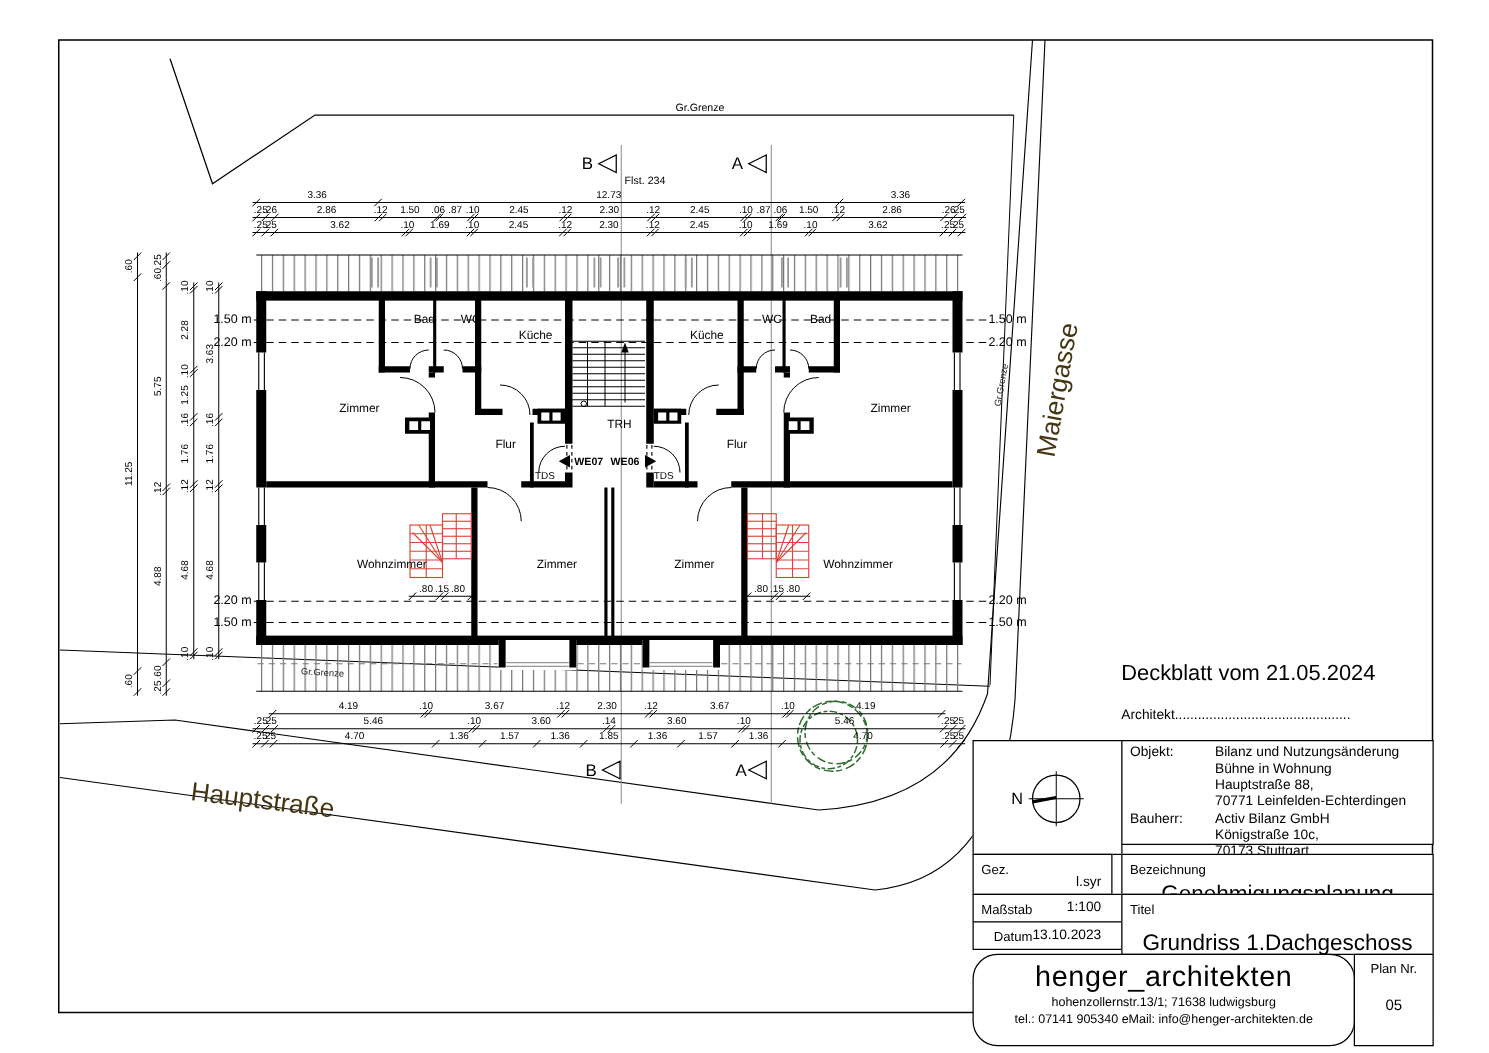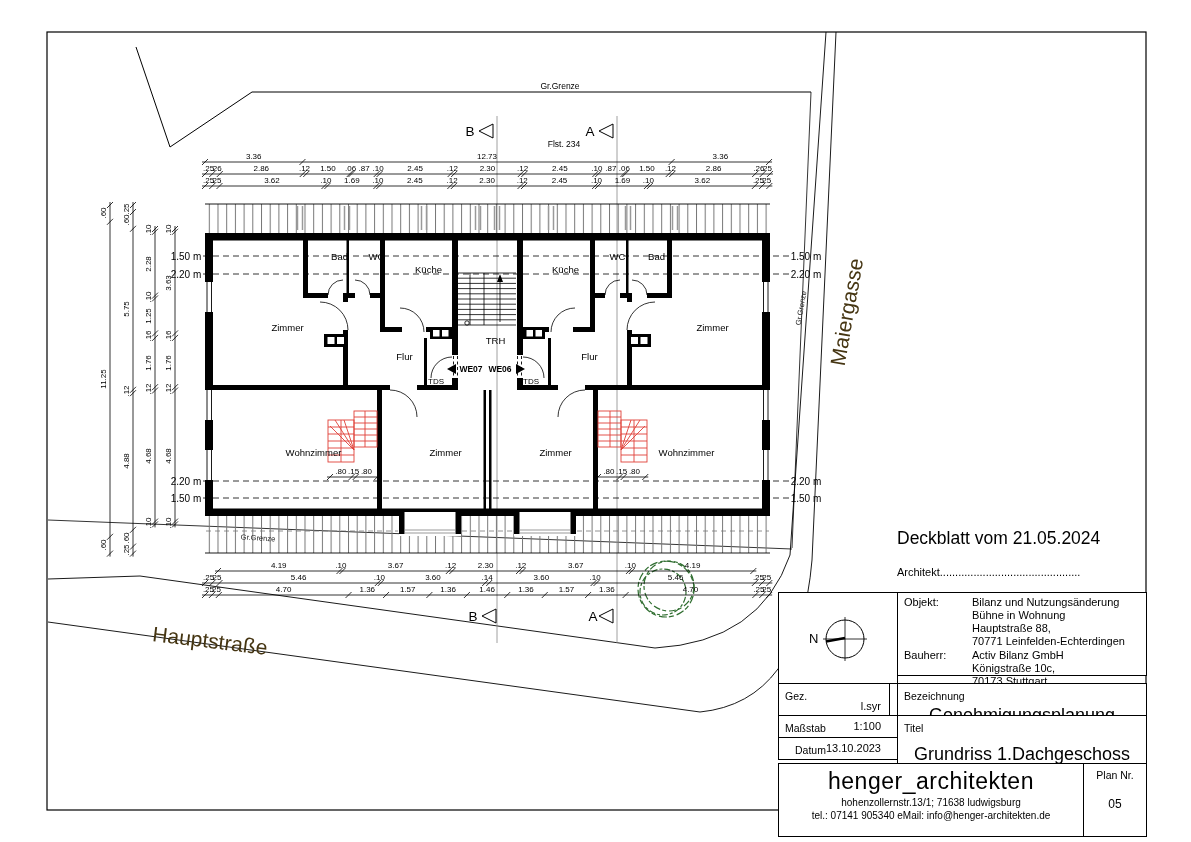--- a/index.html
+++ b/index.html
@@ -30,21 +30,21 @@
   .obj-label{width:68px;font-size:11px;flex:none;}
   .obj-lines{font-size:11px;line-height:13px;}
   .cell-gez{padding:2px 6px;}
   .cell-gez .v{position:absolute;right:8px;bottom:3px;}
   .cell-bez{padding:2px 6px;}
   .cell-bez .v{text-align:center;margin-top:1px;}
   .cell-ms{padding:2px 6px;}
   .cell-ms .v{position:absolute;right:16px;top:4px;}
   .cell-titel{padding:2px 6px;}
   .cell-titel .v{text-align:center;margin-top:8px;}
-  .cell-firm{text-align:center;padding-top:4px;}
+  .cell-firm{text-align:center;padding-top:4px;border-radius:20px;}
   .firm-name{font-size:23px;letter-spacing:.5px;}
   .firm-sub{font-size:10px;margin-top:2px;}
   .cell-plannr{text-align:center;padding-top:5px;}
   .cell-plannr .v{margin-top:16px;font-size:12px;}
 </style>
 </head>
 <body>
 
 <div class="page">
 
@@ -395,21 +395,21 @@
       <span class="lbl tds" style="left: 531px; top: 381px; transform: translate(-50%, -50%);">TDS</span>
       <span class="lbl height" style="left: 186px; top: 256px; transform: translate(-50%, -50%);">1.50 m</span>
       <span class="lbl height" style="left: 186px; top: 274px; transform: translate(-50%, -50%);">2.20 m</span>
       <span class="lbl height" style="left: 186px; top: 481px; transform: translate(-50%, -50%);">2.20 m</span>
       <span class="lbl height" style="left: 186px; top: 498px; transform: translate(-50%, -50%);">1.50 m</span>
       <span class="lbl height" style="left: 806px; top: 256px; transform: translate(-50%, -50%);">1.50 m</span>
       <span class="lbl height" style="left: 806px; top: 274px; transform: translate(-50%, -50%);">2.20 m</span>
       <span class="lbl height" style="left: 806px; top: 481px; transform: translate(-50%, -50%);">2.20 m</span>
       <span class="lbl height" style="left: 806px; top: 498px; transform: translate(-50%, -50%);">1.50 m</span>
       <span class="lbl site-small" style="left: 560px; top: 86px; transform: translate(-50%, -50%);">Gr.Grenze</span>
-      <span class="lbl site-small" style="left: 516px; top: 144px; transform: translate(-50%, -50%); margin-left: 48px;">Flst. 234</span>
+      <span class="lbl site-small" style="left: 516px; top: 144px; transform: translate(-50%, -50%);">Flst. 234</span>
       <span class="lbl site-tiny" style="left: 801px; top: 308px; transform: translate(-50%, -50%) rotate(-80deg);">Gr.Grenze</span>
       <span class="lbl site-tiny" style="left: 258px; top: 538px; transform: translate(-50%, -50%) rotate(3.5deg);">Gr.Grenze</span>
       <span class="lbl street" style="left: 847px; top: 312px; transform: translate(-50%, -50%) rotate(-80deg);">Maiergasse</span>
       <span class="lbl street" style="left: 210px; top: 641px; transform: translate(-50%, -50%) rotate(7deg);">Hauptstraße</span>
       <span class="lbl section" style="left: 470px; top: 131px; transform: translate(-50%, -50%);">B</span>
       <span class="lbl section" style="left: 590px; top: 131px; transform: translate(-50%, -50%);">A</span>
       <span class="lbl section" style="left: 473px; top: 616px; transform: translate(-50%, -50%);">B</span>
       <span class="lbl section" style="left: 593px; top: 616px; transform: translate(-50%, -50%);">A</span>
       <span class="lbl dim" style="left: 253.72px; top: 156px; transform: translate(-50%, -50%);">3.36</span>
       <span class="lbl dim" style="left: 487.025px; top: 156px; transform: translate(-50%, -50%);">12.73</span>
@@ -471,21 +471,21 @@
       <span class="lbl dim" style="left: 595.05px; top: 577px; transform: translate(-50%, -50%);">.10</span>
       <span class="lbl dim" style="left: 675.67px; top: 577px; transform: translate(-50%, -50%);">5.46</span>
       <span class="lbl dim" style="left: 758.465px; top: 577px; transform: translate(-50%, -50%);">.25</span>
       <span class="lbl dim" style="left: 765.715px; top: 577px; transform: translate(-50%, -50%);">.25</span>
       <span class="lbl dim" style="left: 208.45px; top: 589px; transform: translate(-50%, -50%);">.25</span>
       <span class="lbl dim" style="left: 215.35px; top: 589px; transform: translate(-50%, -50%);">.25</span>
       <span class="lbl dim" style="left: 283.66px; top: 589px; transform: translate(-50%, -50%);">4.70</span>
       <span class="lbl dim" style="left: 367.288px; top: 589px; transform: translate(-50%, -50%);">1.36</span>
       <span class="lbl dim" style="left: 407.722px; top: 589px; transform: translate(-50%, -50%);">1.57</span>
       <span class="lbl dim" style="left: 448.156px; top: 589px; transform: translate(-50%, -50%);">1.36</span>
-      <span class="lbl dim" style="left: 487.072px; top: 589px; transform: translate(-50%, -50%);">1.46</span>
+      <span class="lbl dim" style="left: 487.072px; top: 589px; transform: translate(-50%, -50%);">1.85</span>
       <span class="lbl dim" style="left: 525.988px; top: 589px; transform: translate(-50%, -50%);">1.36</span>
       <span class="lbl dim" style="left: 566.422px; top: 589px; transform: translate(-50%, -50%);">1.57</span>
       <span class="lbl dim" style="left: 606.856px; top: 589px; transform: translate(-50%, -50%);">1.36</span>
       <span class="lbl dim" style="left: 690.484px; top: 589px; transform: translate(-50%, -50%);">4.70</span>
       <span class="lbl dim" style="left: 758.794px; top: 589px; transform: translate(-50%, -50%);">.25</span>
       <span class="lbl dim" style="left: 765.694px; top: 589px; transform: translate(-50%, -50%);">.25</span>
       <span class="lbl dim" style="left: 103px; top: 213.4px; transform: translate(-50%, -50%) rotate(-90deg);">.60</span>
       <span class="lbl dim" style="left: 103px; top: 379.3px; transform: translate(-50%, -50%) rotate(-90deg);">11.25</span>
       <span class="lbl dim" style="left: 103px; top: 545.2px; transform: translate(-50%, -50%) rotate(-90deg);">.60</span>
       <span class="lbl dim" style="left: 126px; top: 208.5px; transform: translate(-50%, -50%) rotate(-90deg);">.25</span>

